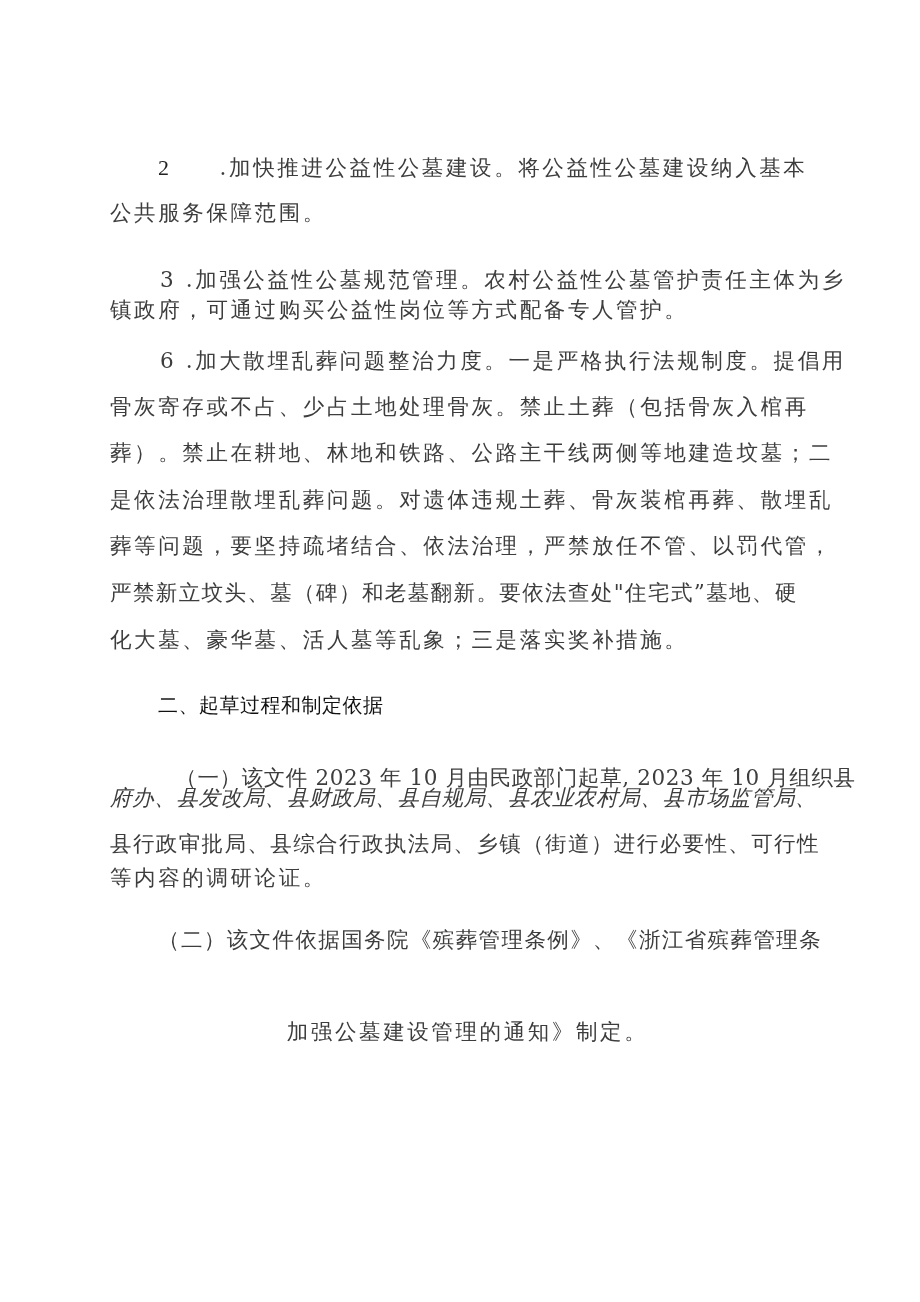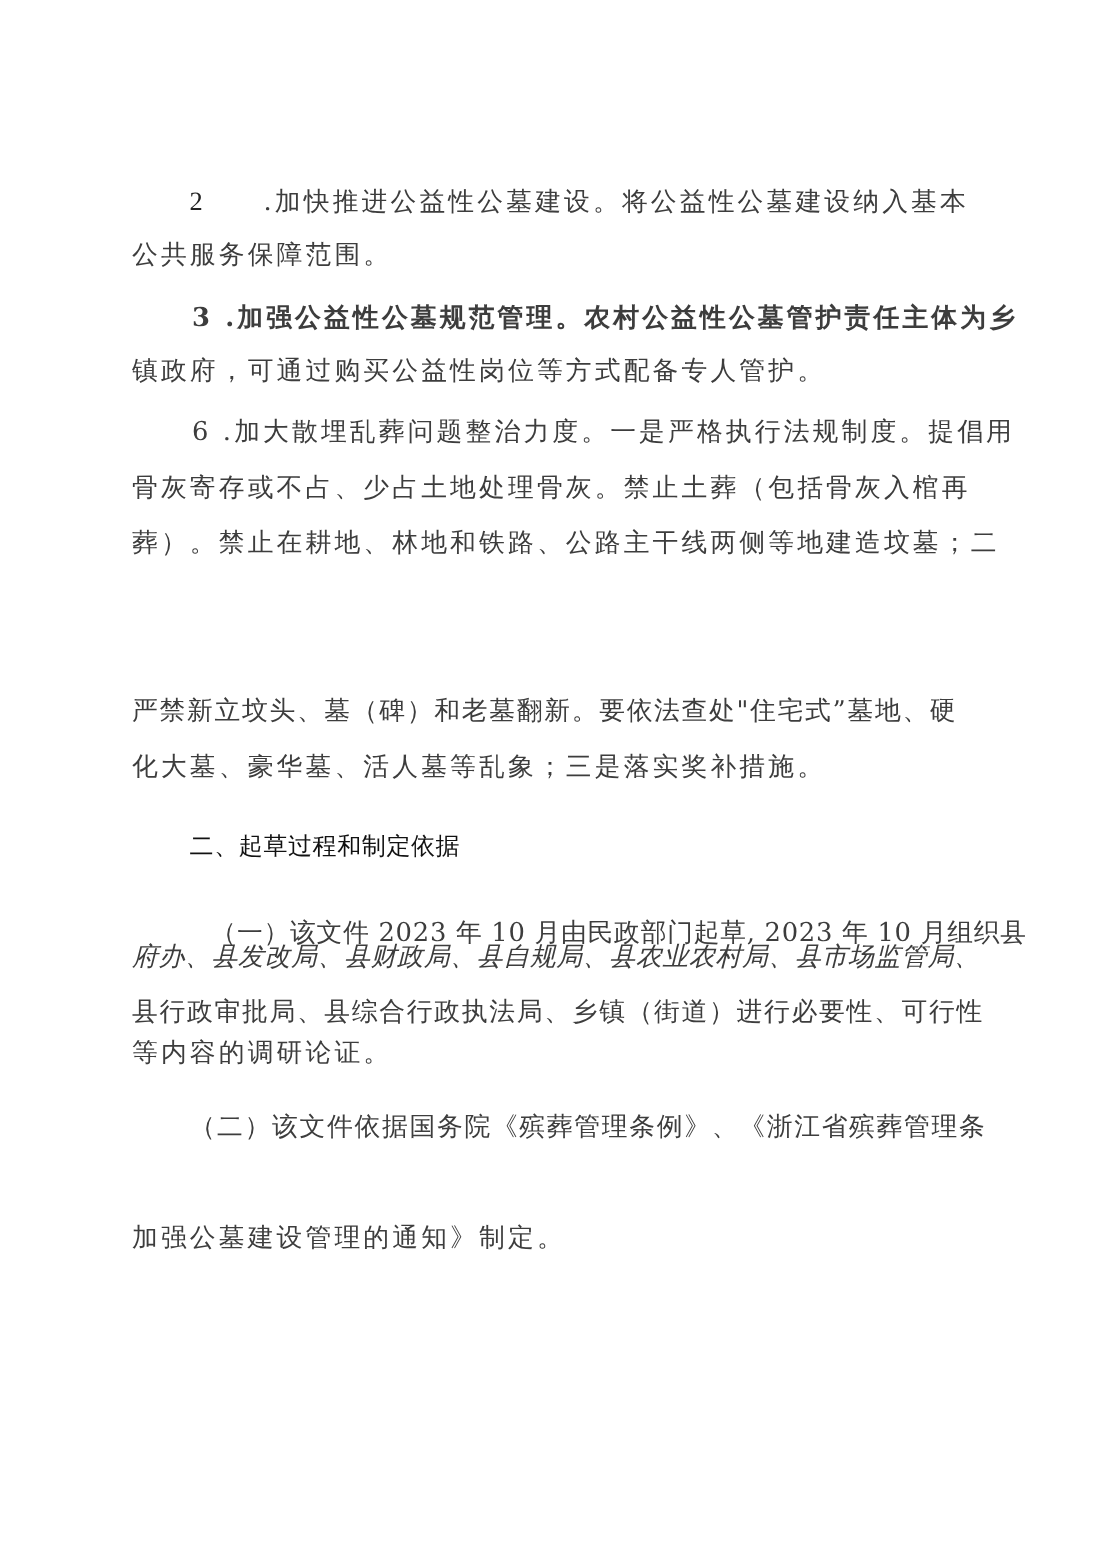--- a/index.html
+++ b/index.html
@@ -20,32 +20,34 @@
 </head>
 <body>
 
 <div class="page">
 
   <div class="line indent1" style="top:154px;">
     <span class="num">2</span><span class="gap"></span><span>.加快推进公益性公墓建设。将公益性公墓建设纳入基本</span>
   </div>
   <div class="line" style="top:199px;">公共服务保障范围。</div>
 
-  <div class="line indent2" style="top:252px;font-weight:bold;">3 .加强公益性公墓规范管理。农村公益性公墓管护责任主体为乡</div>
+  <div class="line indent2" style="top:266px;">3 .加强公益性公墓规范管理。农村公益性公墓管护责任主体为乡</div>
   <div class="line" style="top:296px;">镇政府，可通过购买公益性岗位等方式配备专人管护。</div>
 
   <div class="line indent2" style="top:347px;">6 .加大散埋乱葬问题整治力度。一是严格执行法规制度。提倡用</div>
   <div class="line" style="top:393px;">骨灰寄存或不占、少占土地处理骨灰。禁止土葬（包括骨灰入棺再</div>
   <div class="line" style="top:439px;">葬）。禁止在耕地、林地和铁路、公路主干线两侧等地建造坟墓；二</div>
+  <div class="line" style="top:486px;">是依法治理散埋乱葬问题。对遗体违规土葬、骨灰装棺再葬、散埋乱</div>
+  <div class="line" style="top:532px;">葬等问题，要坚持疏堵结合、依法治理，严禁放任不管、以罚代管，</div>
   <div class="line mid" style="top:579px;">严禁新立坟头、墓（碑）和老墓翻新。要依法查处"住宅式”墓地、硬</div>
   <div class="line" style="top:626px;">化大墓、豪华墓、活人墓等乱象；三是落实奖补措施。</div>
 
   <div class="heading" style="top:691px;">二、起草过程和制定依据</div>
 
   <div class="line indent1 tight" style="top:764px;text-align:center;">（一）该文件 2023 年 10 月由民政部门起草, 2023 年 10 月组织县</div>
   <div class="line tight" style="top:784px;font-style:italic;">府办、县发改局、县财政局、县自规局、县农业农村局、县市场监管局、</div>
   <div class="line mid" style="top:830px;">县行政审批局、县综合行政执法局、乡镇（街道）进行必要性、可行性</div>
   <div class="line" style="top:864px;">等内容的调研论证。</div>
 
   <div class="line indent1 mid" style="top:926px;">（二）该文件依据国务院《殡葬管理条例》、《浙江省殡葬管理条</div>
-  <div class="line" style="top:1018px;">加强公墓建设管理的通知》制定。</div>
+  <div class="line" style="top:1018px;text-align:center;">加强公墓建设管理的通知》制定。</div>
 
 </div>
 
 </body></html>

